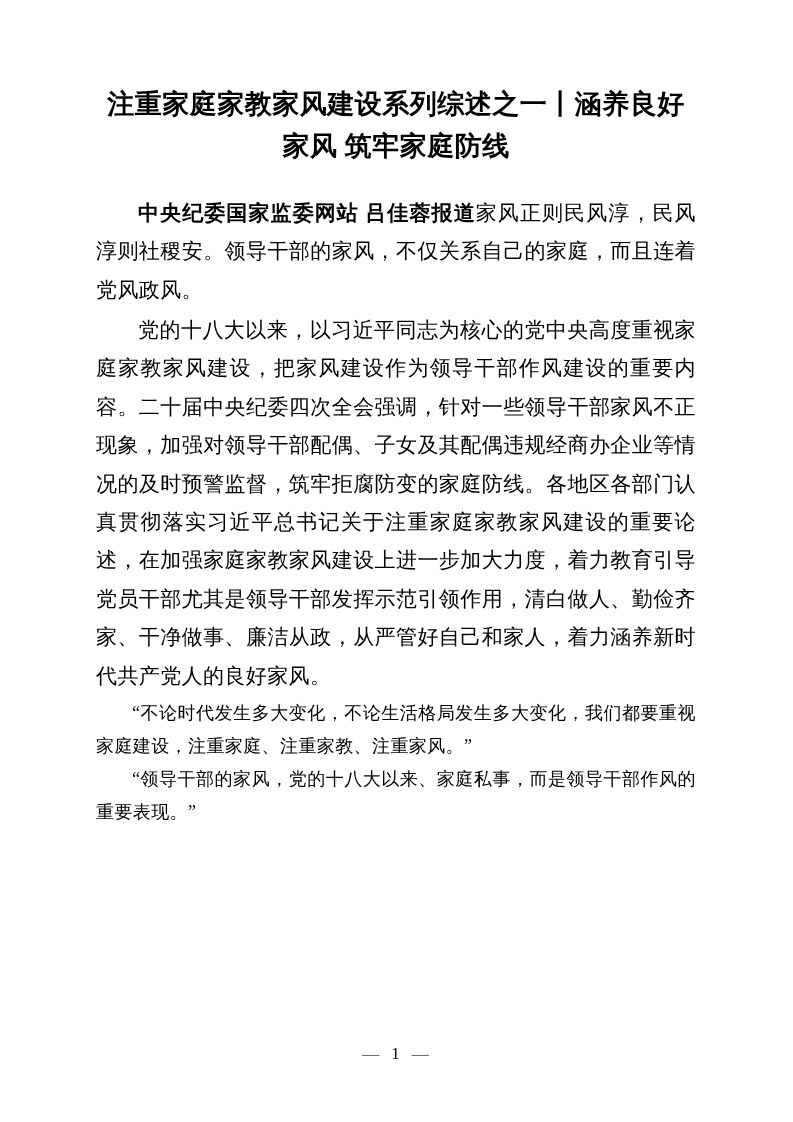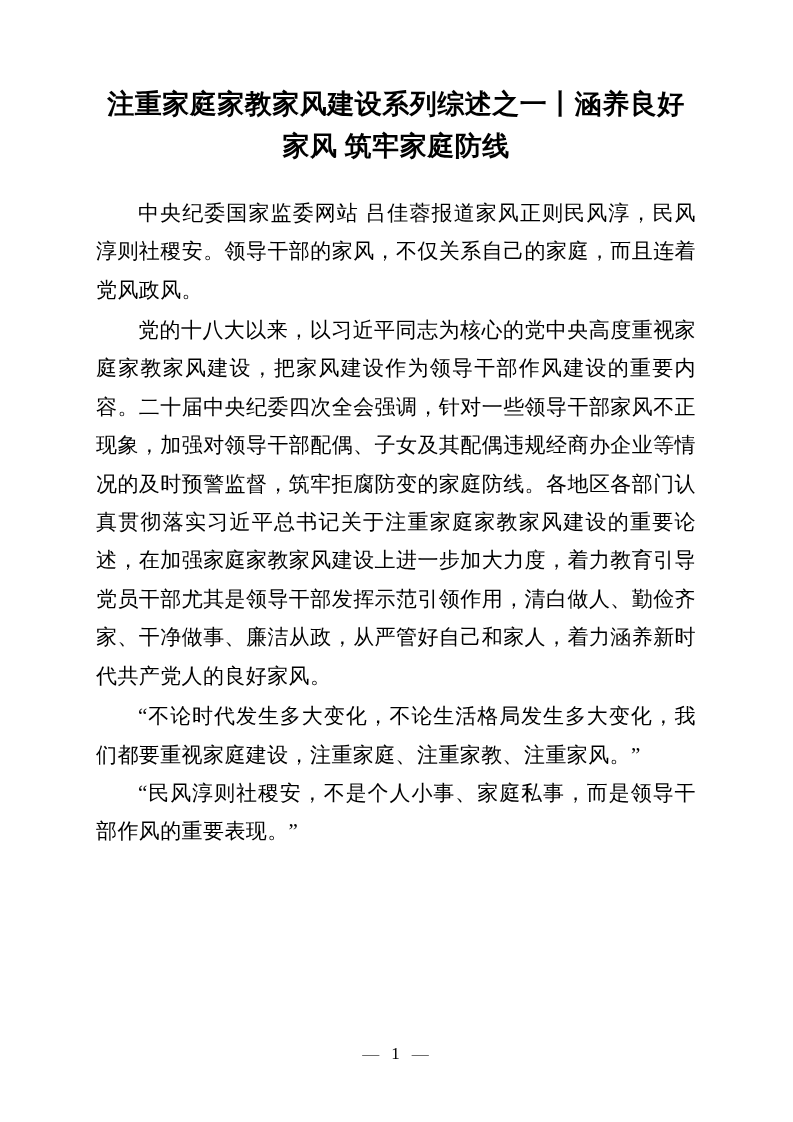--- a/index.html
+++ b/index.html
@@ -44,35 +44,35 @@
     text-align: justify;
     text-justify: inter-ideograph;
     margin: 0 0 2px 0;
     text-indent: 2em;
     letter-spacing: 0.4px;
   }
   .para.lead {
     text-indent: 2em;
   }
   .byline {
-    font-weight: normal;
+    font-weight: bold;
   }
   .para-blue {
     font-size: 21px;
     line-height: 1.83;
     text-align: justify;
     text-justify: inter-ideograph;
     margin: 0 0 2px 0;
     text-indent: 2em;
     color: #0000ff;
     font-weight: bold;
     letter-spacing: 0.3px;
   }
   .quote {
-    font-size: 21px;
+    font-size: 18px;
     line-height: 1.83;
     text-align: justify;
     text-justify: inter-ideograph;
     margin: 0;
     text-indent: 2em;
     letter-spacing: 0.4px;
   }
   .footer {
     position: absolute;
     left: 0;
@@ -97,20 +97,20 @@
 
     <h1 class="doc-title">注重家庭家教家风建设系列综述之一丨涵养良好家风 筑牢家庭防线</h1>
 
     <p class="para lead"><span class="byline">中央纪委国家监委网站 吕佳蓉报道</span><span>家风正则民风淳，民风淳则社稷安。领导干部的家风，不仅关系自己的家庭，而且连着党风政风。</span></p>
 
     <p class="para">党的十八大以来，以习近平同志为核心的党中央高度重视家庭家教家风建设，把家风建设作为领导干部作风建设的重要内容。二十届中央纪委四次全会强调，针对一些领导干部家风不正现象，加强对领导干部配偶、子女及其配偶违规经商办企业等情况的及时预警监督，筑牢拒腐防变的家庭防线。各地区各部门认真贯彻落实习近平总书记关于注重家庭家教家风建设的重要论述，在加强家庭家教家风建设上进一步加大力度，着力教育引导党员干部尤其是领导干部发挥示范引领作用，清白做人、勤俭齐家、干净做事、廉洁从政，从严管好自己和家人，着力涵养新时代共产党人的良好家风。</p>
 
 
     <p class="quote">“不论时代发生多大变化，不论生活格局发生多大变化，我们都要重视家庭建设，注重家庭、注重家教、注重家风。”</p>
 
-    <p class="quote">“民风淳则社稷安，不是个人小事、家庭私事，而是领导干部作风的重要表现。”</p>
+    <p class="quote">“领导干部的家风，党的十八大以来、家庭私事，而是领导干部作风的重要表现。”</p>
 
   </div>
 
   <div class="footer">
     <span class="dash">—</span><span>1</span><span class="dash">—</span>
   </div>
 </div>
 
 </body></html>

